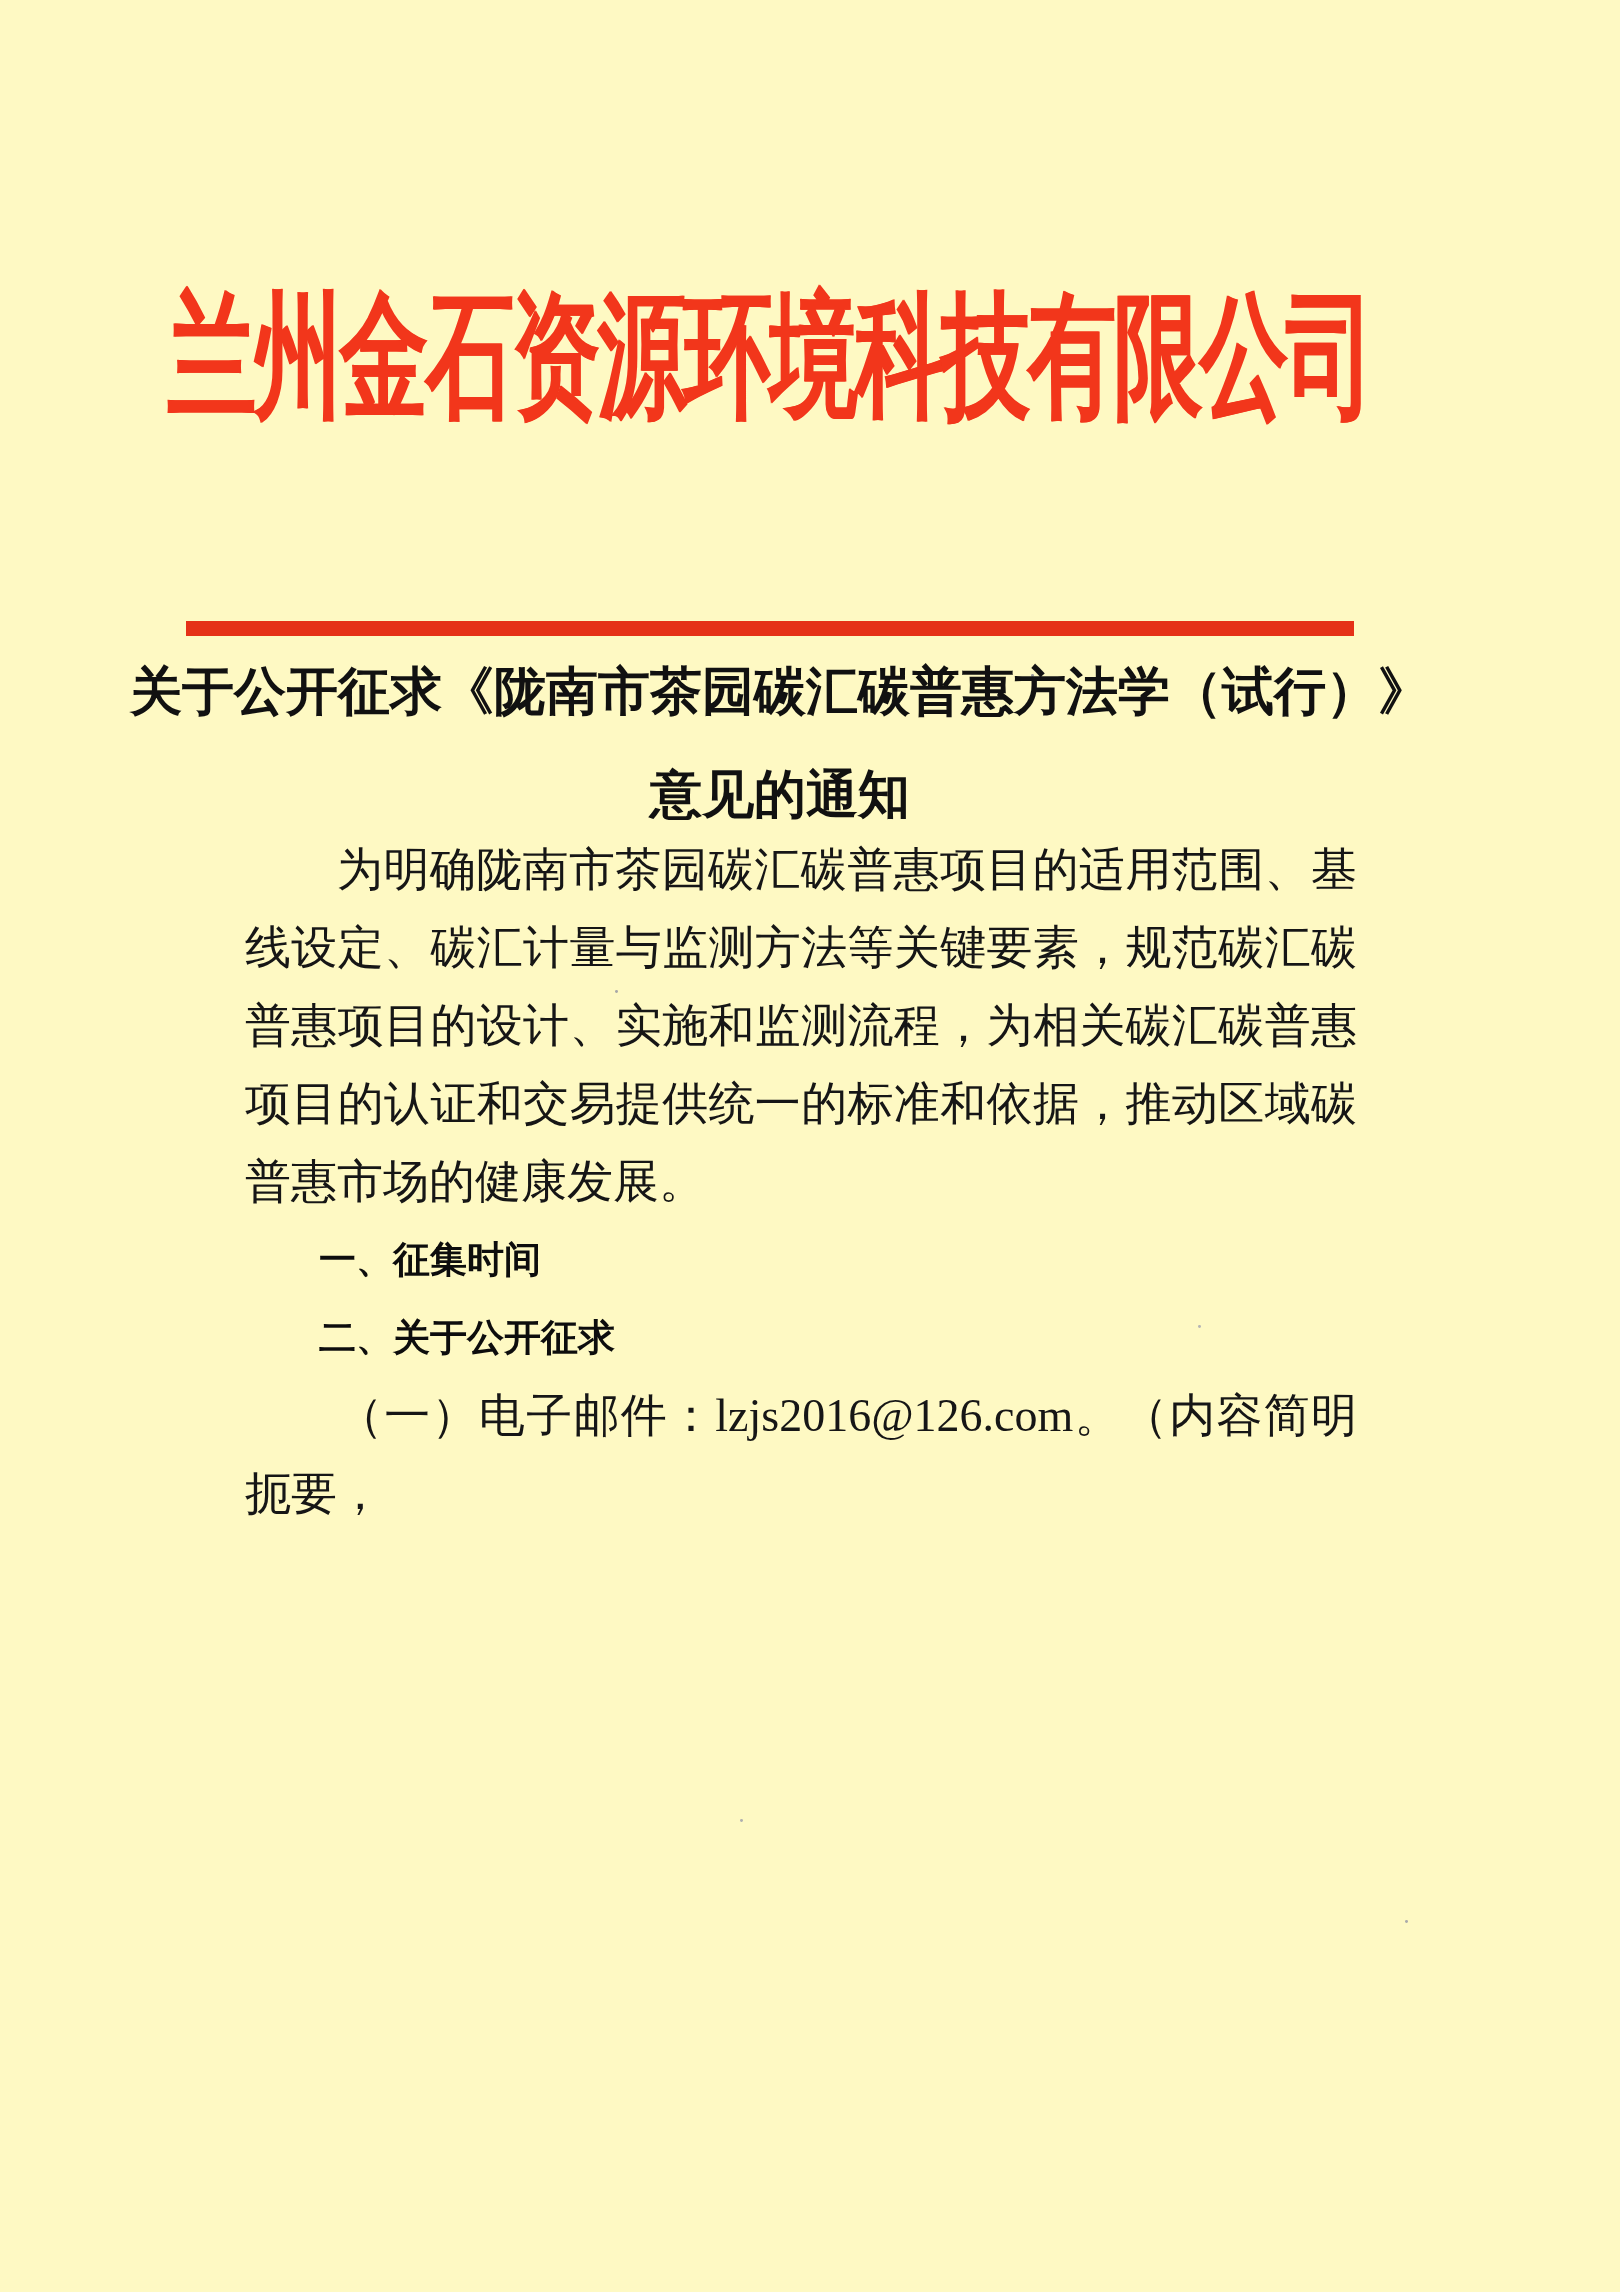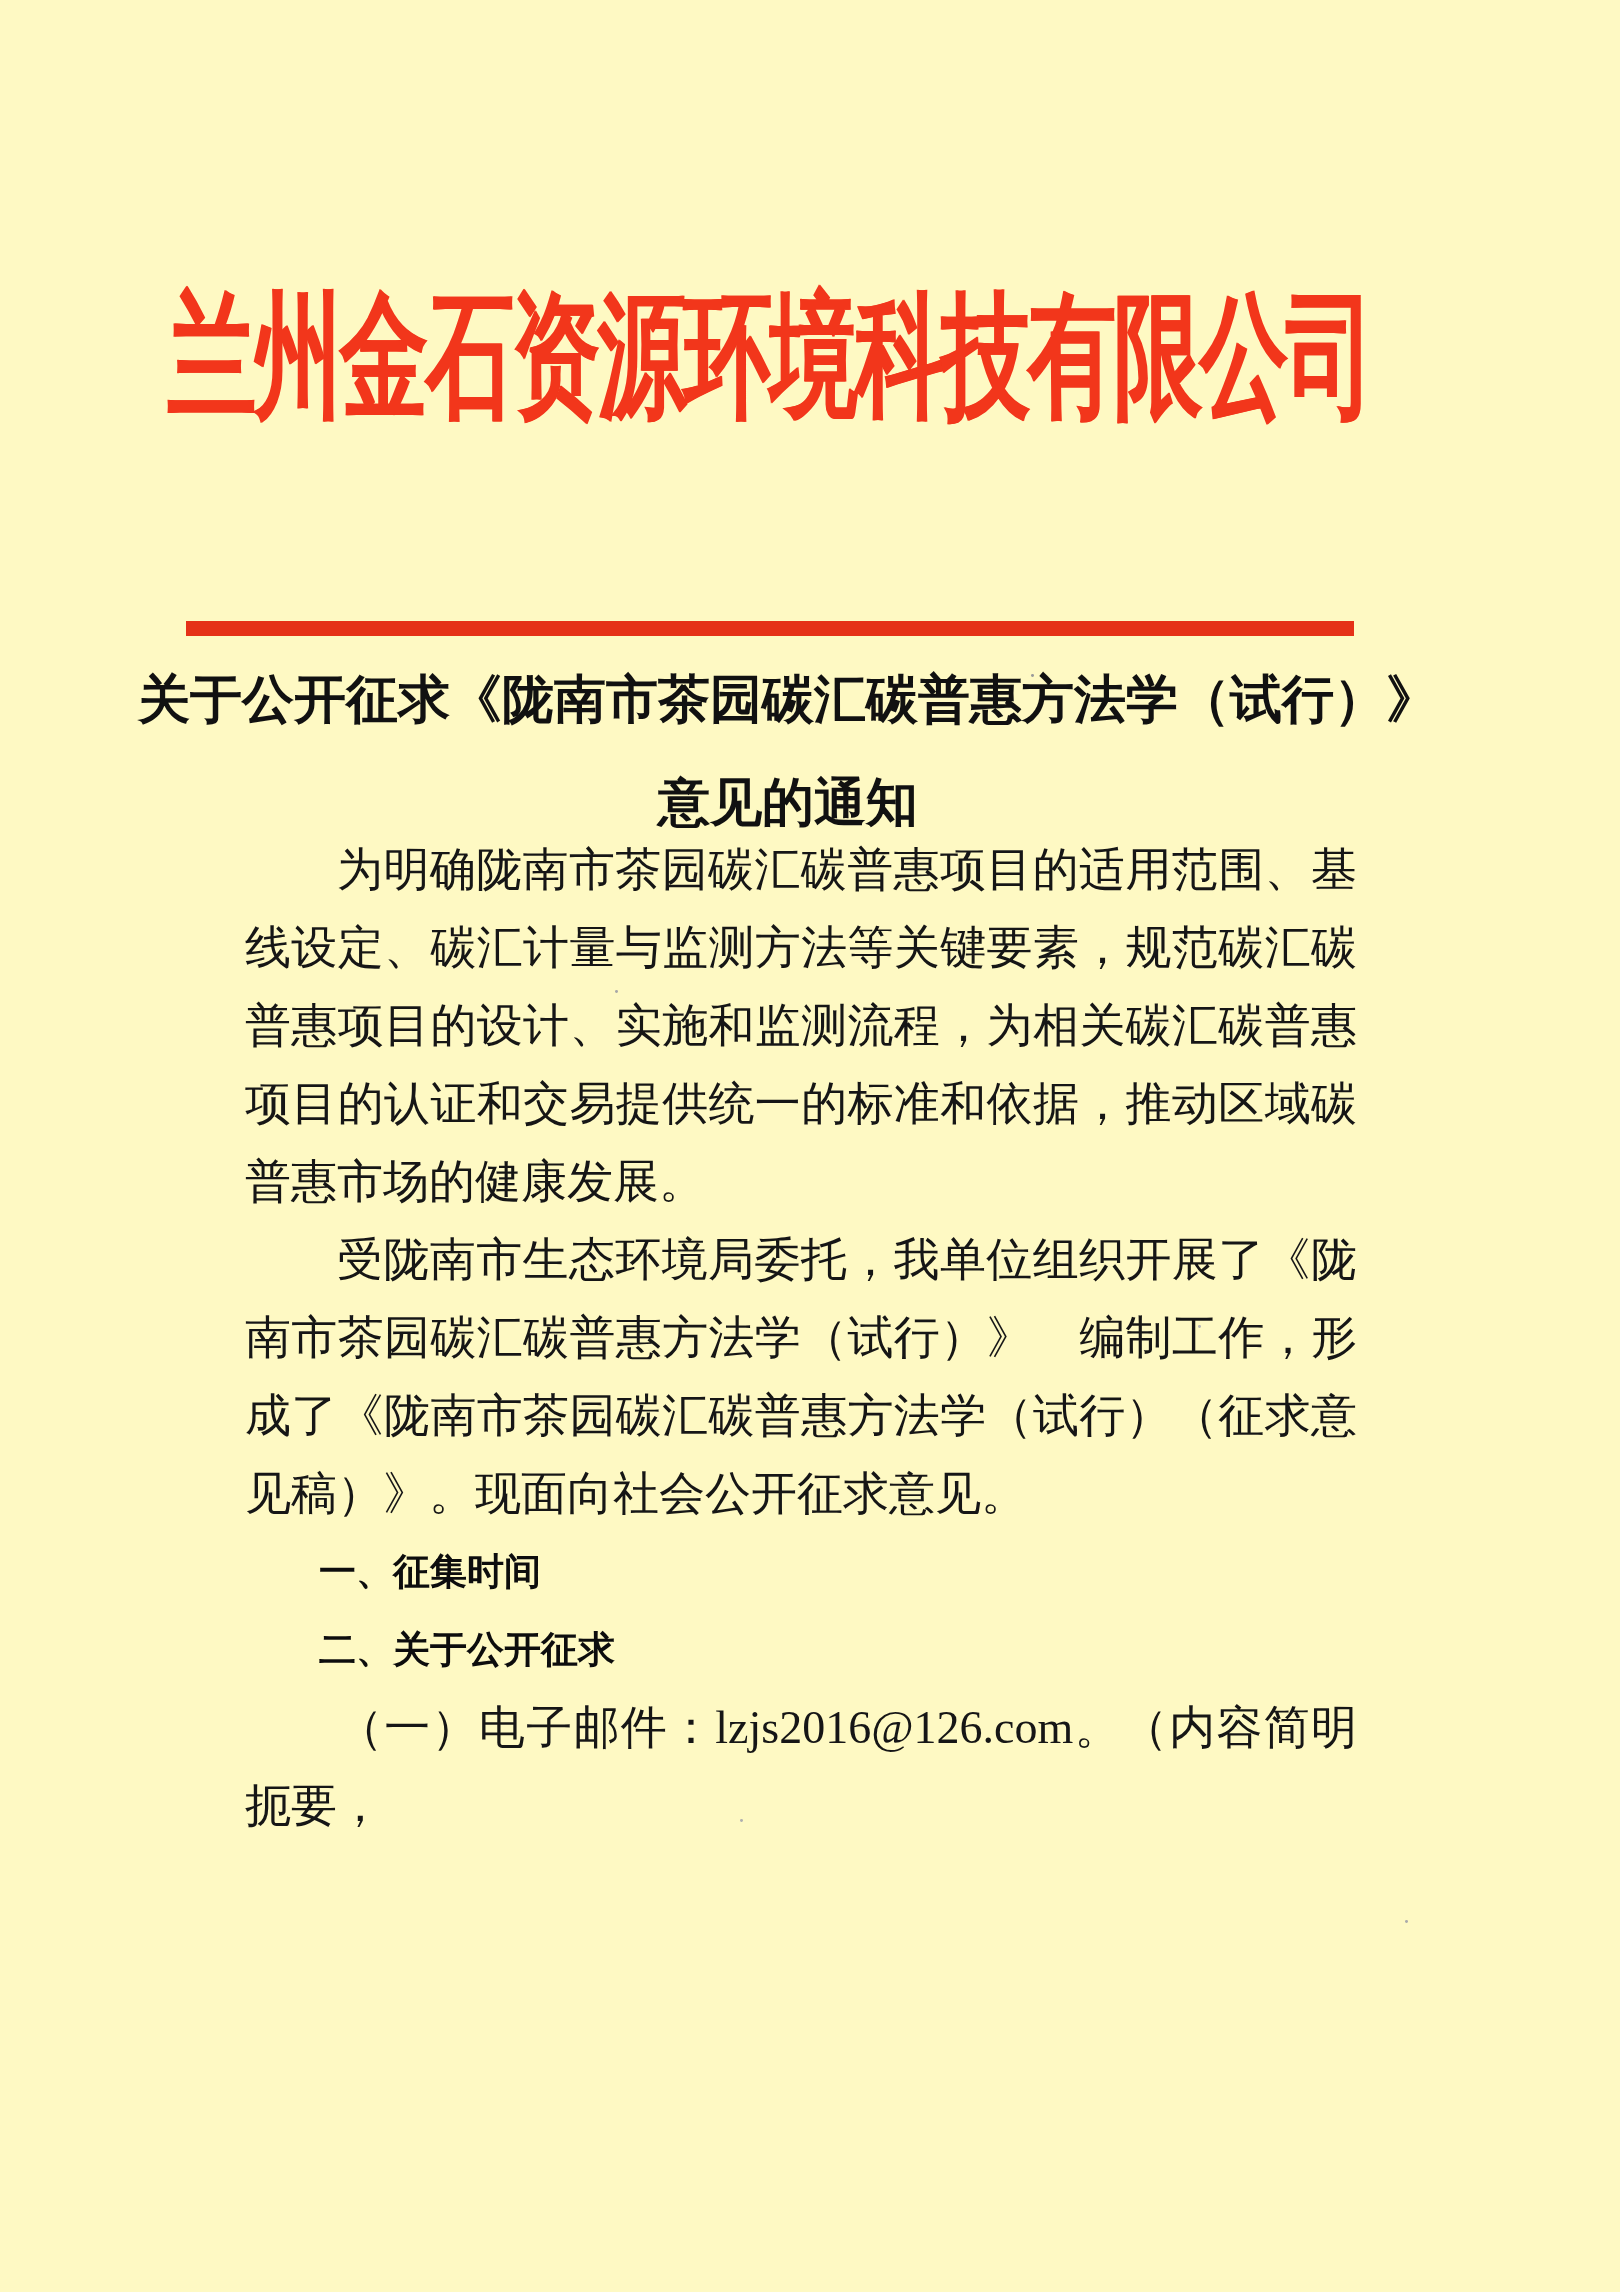--- a/index.html
+++ b/index.html
@@ -56,21 +56,21 @@
     left: 186px;
     width: 1168px;
     height: 14.7px;
     background: #e53117;
   }
   .doc-title {
     position: absolute;
     top: 640px;
     left: 0;
     width: 1560px;
-    margin: 8px;
+    margin: 0;
     text-align: center;
     font-size: 52px;
     font-weight: bold;
     line-height: 103px;
     color: #111111;
   }
   .doc-title .title-line {
     display: block;
     white-space: nowrap;
   }
@@ -112,20 +112,19 @@
 
   <div class="red-rule"></div>
 
   <h1 class="doc-title">
     <span class="title-line">关于公开征求《陇南市茶园碳汇碳普惠方法学（试行）》</span>
     <span class="title-line">意见的通知</span>
   </h1>
 
   <main class="doc-body">
     <p>为明确陇南市茶园碳汇碳普惠项目的适用范围、基线设定、碳汇计量与监测方法等关键要素，规范碳汇碳普惠项目的设计、实施和监测流程，为相关碳汇碳普惠项目的认证和交易提供统一的标准和依据，推动区域碳普惠市场的健康发展。</p>
-    <p>受陇南市生态环境局委托，我单位组织开展了《陇南市茶园碳汇碳普惠方法学（试行）》　编制工作，形成了《陇南市茶园碳汇碳普惠方法学（试行）（征求意见稿）》。现面向社会公开征求意见。</p>
     <h2 class="section-heading">一、征集时间</h2>
     <h2 class="section-heading">二、关于公开征求</h2>
     <p>（一）电子邮件：lzjs2016@126.com。（内容简明扼要，</p>
   </main>
 
 </div>
 
 
 </body></html>

